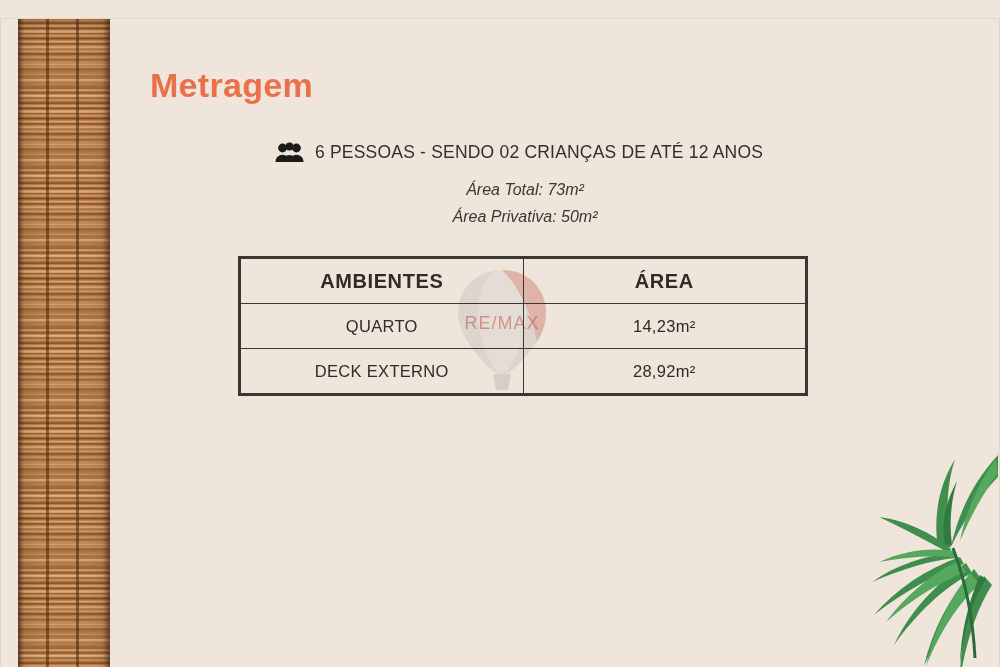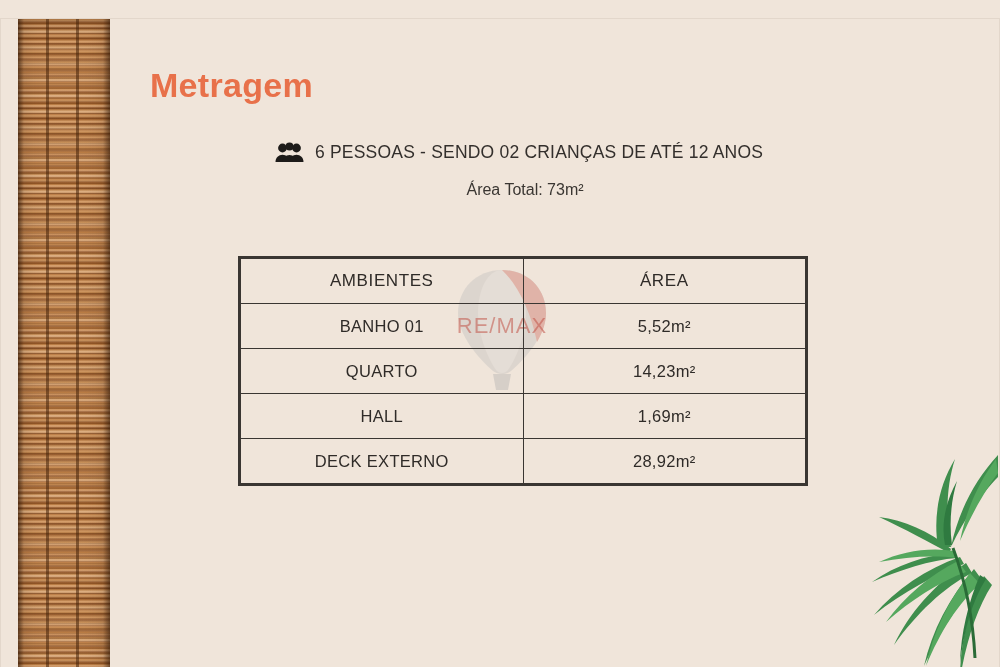--- a/index.html
+++ b/index.html
@@ -106,39 +106,40 @@
 
   .area-lines {
     position: absolute;
     left: 240px;
     top: 158px;
     width: 570px;
     text-align: center;
     color: #3a3632;
     font-size: 16px;
     line-height: 27px;
+    font-style: italic;
   }
 
   
   .watermark {
     position: absolute;
     left: 432px;
     top: 248px;
     width: 140px;
     height: 150px;
     opacity: 0.35;
     pointer-events: none;
   }
   .watermark-text {
     position: absolute;
     left: 432px;
     top: 295px;
     width: 140px;
     text-align: center;
-    font-size: 22px;
+    font-size: 18px;
     color: #c2554a;
     opacity: 0.55;
     letter-spacing: 1px;
     pointer-events: none;
   }
 
   
   .table-wrap {
     position: absolute;
     left: 238px;
@@ -156,22 +157,22 @@
   table.metragem td {
     border: 1px solid #3a3632;
     text-align: center;
     padding: 0;
     height: 44px;
     font-weight: normal;
     font-size: 16.5px;
     letter-spacing: 0.3px;
   }
   table.metragem th {
-    font-weight: normal;
-    font-size: 17px;
+    font-weight: bold;
+    font-size: 20px;
     letter-spacing: 0.6px;
   }
   table.metragem th:first-child,
   table.metragem td:first-child { width: 50%; }
 
   
   .palm {
     position: absolute;
     right: 0;
     bottom: 0;
@@ -212,20 +213,21 @@
         <path d="M14.5 20c0-4.3 3.2-7.2 7-7.2s7 2.9 7 7.2z" fill="#1d1b19"></path>
         <circle cx="14.5" cy="4.4" r="4.0" fill="#1d1b19"></circle>
         <path d="M7.6 20c0-4.1 3.1-7 6.9-7s6.9 2.9 6.9 7z" fill="#1d1b19"></path>
       </svg>
     </span>
     <span>6 PESSOAS - SENDO 02 CRIANÇAS DE ATÉ 12 ANOS</span>
   </div>
 
   <div class="area-lines">
     <div>Área Total: 73m²</div>
+    <div>Área Privativa: 50m²</div>
   </div>
 
   <div class="watermark">
     <svg width="140" height="150" viewBox="0 0 140 150" xmlns="http://www.w3.org/2000/svg">
       <path d="M70 4c-26 0-44 19-44 43 0 22 20 45 35 58 5 4 13 4 18 0 15-13 35-36 35-58 0-24-18-43-44-43z" fill="#b9b9b9"></path>
       <path d="M70 4c-14 0-24 19-24 43 0 21 9 44 18 57 3 4 9 4 12 0 9-13 18-36 18-57 0-24-10-43-24-43z" fill="#cfcfcf"></path>
       <path d="M70 4c26 0 44 19 44 43 0 9-3 19-9 29-6-30-19-57-35-72z" fill="#c4594c"></path>
       <path d="M61 108h18l-3 16h-12z" fill="#a8a8a8"></path>
     </svg>
   </div>
@@ -234,30 +236,22 @@
   <div class="table-wrap">
     <table class="metragem">
       <thead>
         <tr>
           <th>AMBIENTES</th>
           <th>ÁREA</th>
         </tr>
       </thead>
       <tbody>
         <tr>
-          <td>BANHO 01</td>
-          <td>5,52m²</td>
-        </tr>
-        <tr>
           <td>QUARTO</td>
           <td>14,23m²</td>
-        </tr>
-        <tr>
-          <td>HALL</td>
-          <td>1,69m²</td>
         </tr>
         <tr>
           <td>DECK EXTERNO</td>
           <td>28,92m²</td>
         </tr>
       </tbody>
     </table>
   </div>
 
   <div class="palm">

